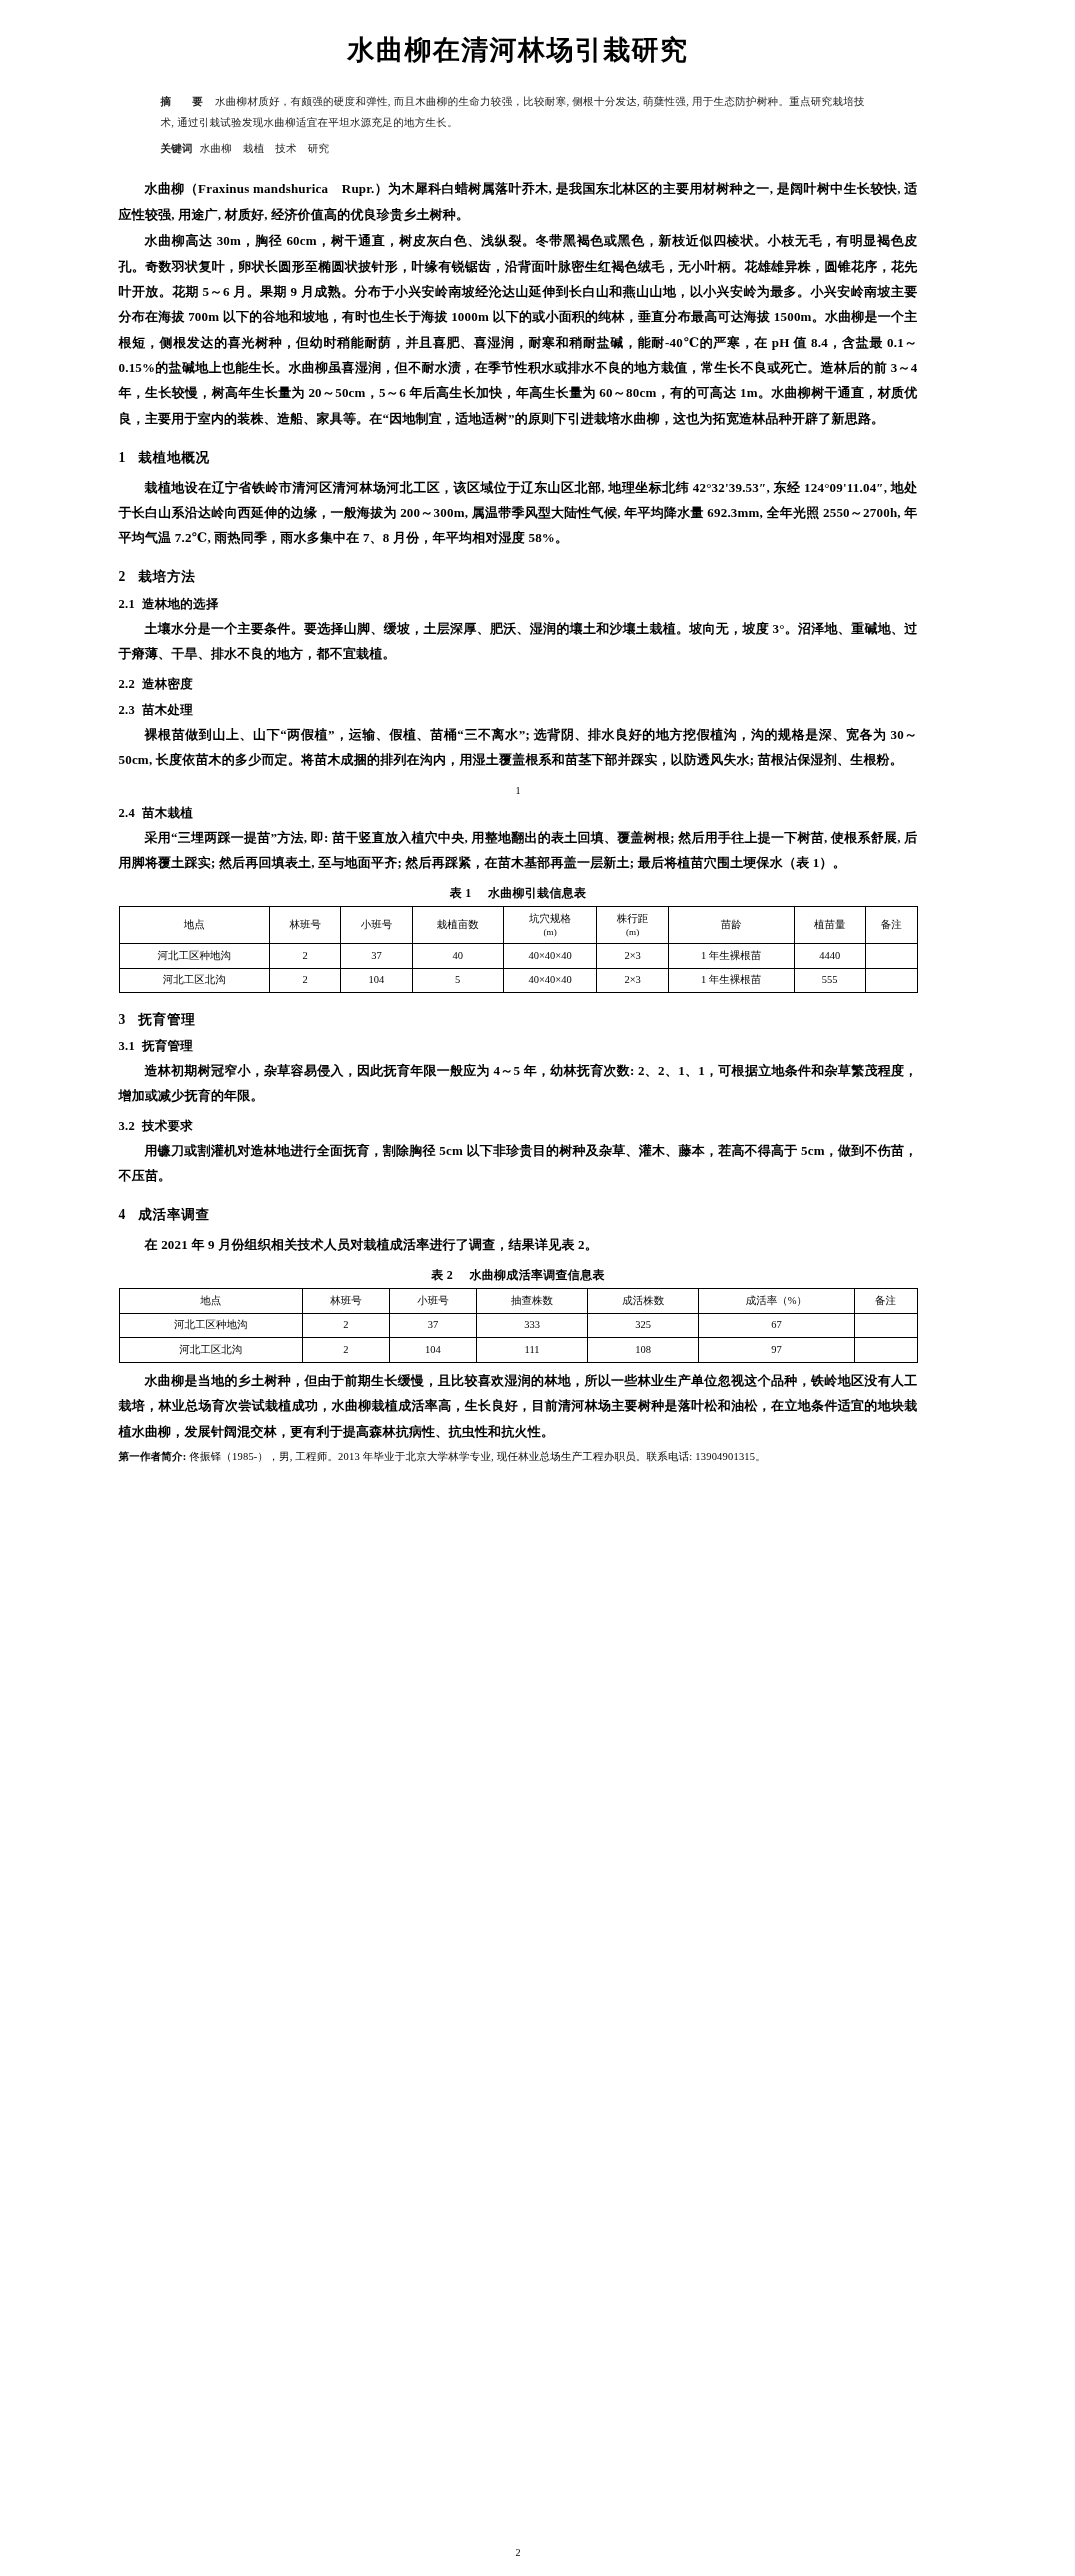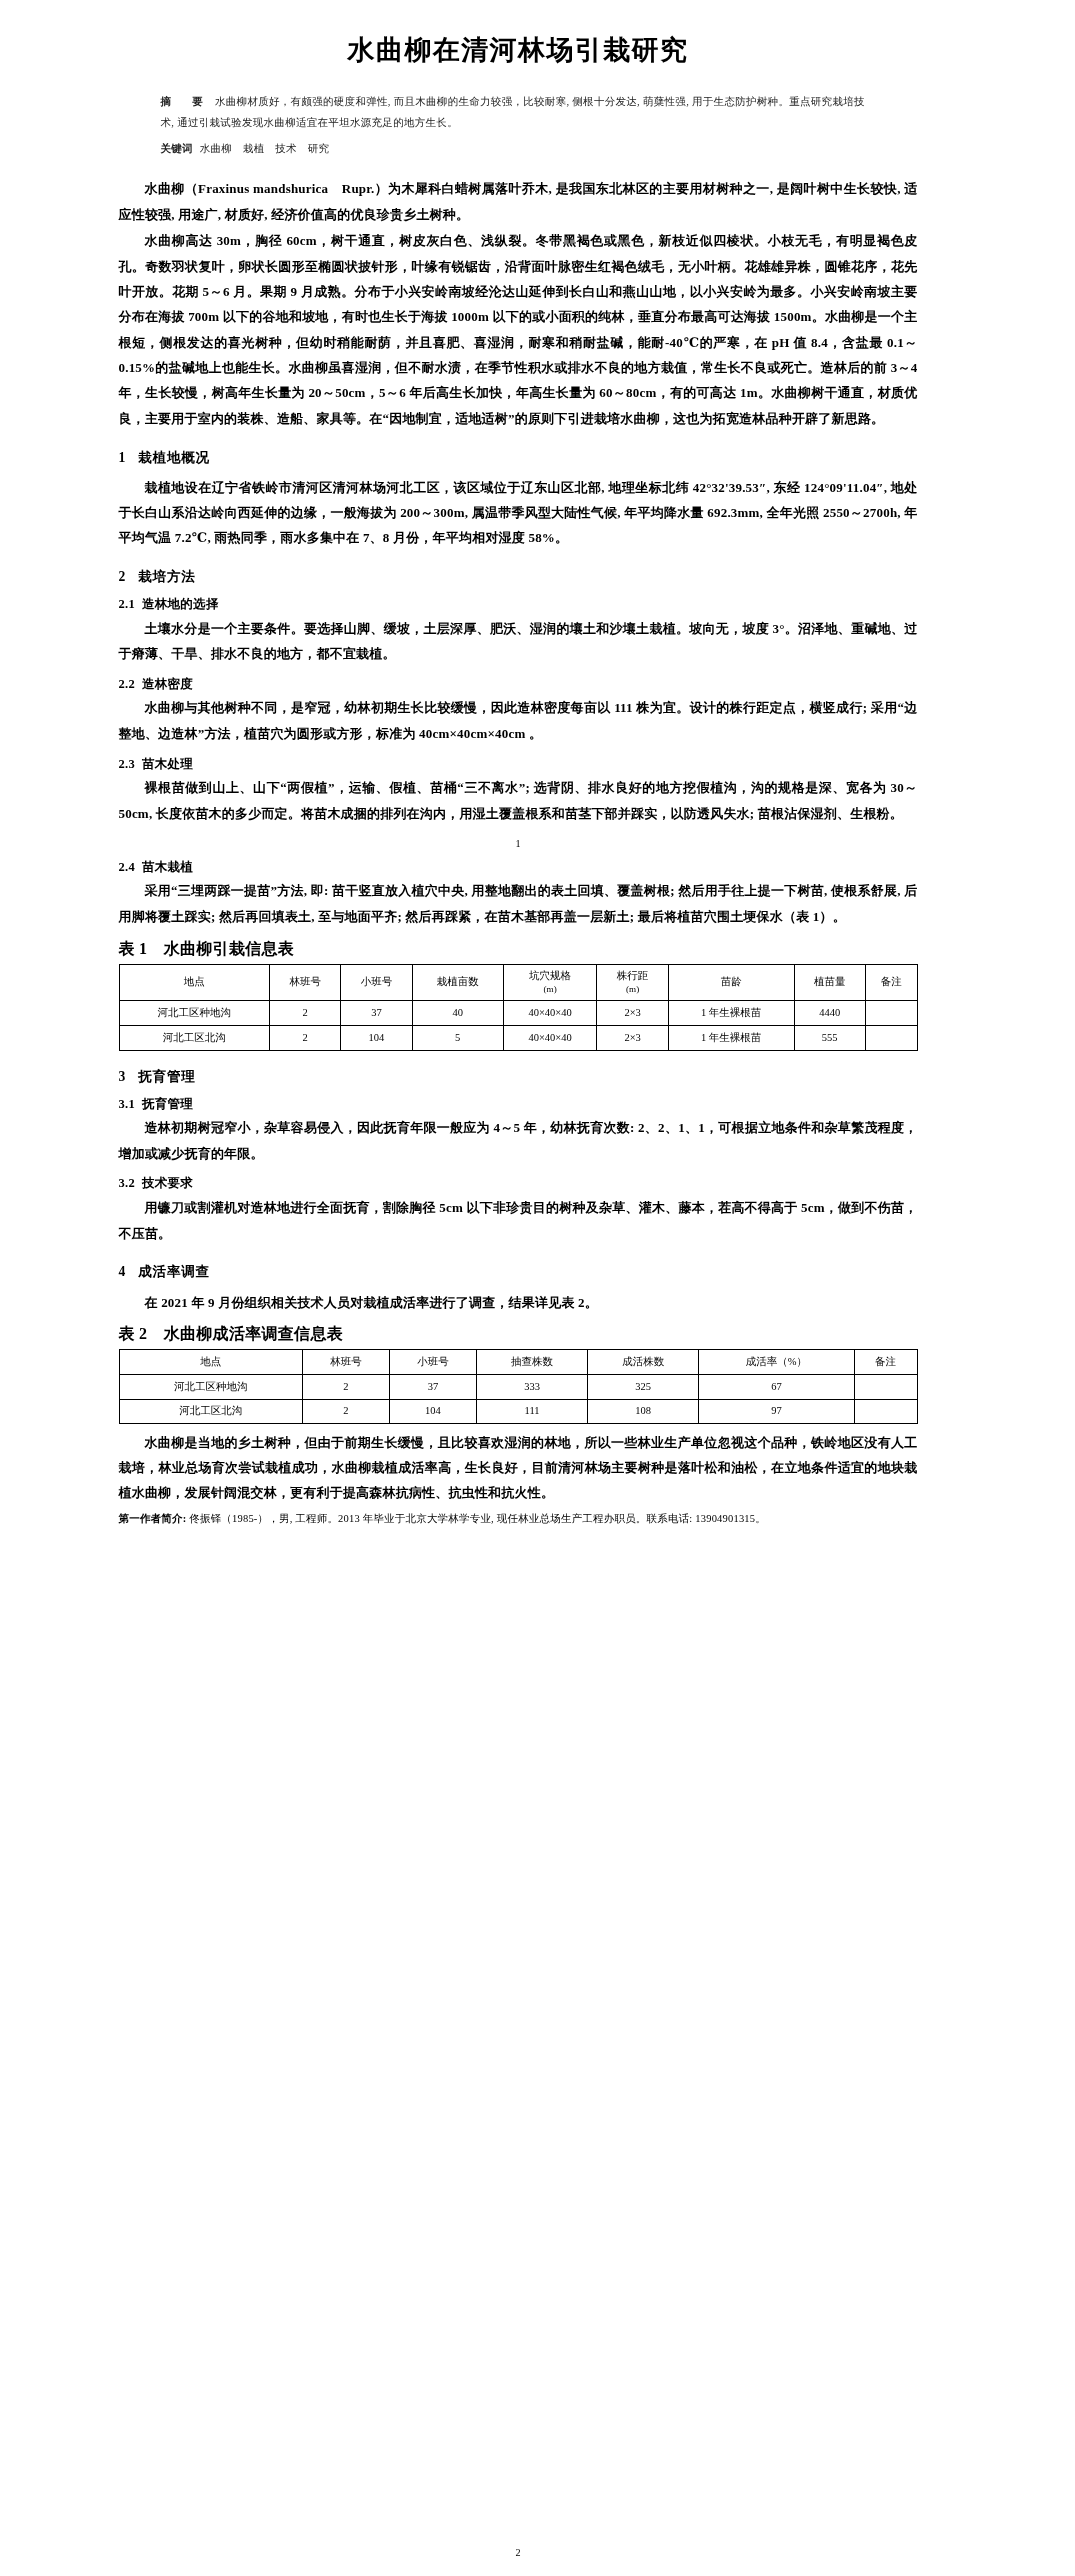--- a/index.html
+++ b/index.html
@@ -78,21 +78,22 @@
     margin: 17.6px 0 8.1px 0;
     letter-spacing: 0.7px;
   }
   h3.subsec {
     font-size: 12.5px;
     font-weight: bold;
     margin: 9.5px 0 2.7px 0;
     letter-spacing: 0.3px;
   }
   .tbl-caption {
-    font-size: 16px;
+    text-align: center;
+    font-size: 12px;
     font-weight: bold;
     margin: 9.5px 0 4.1px 0;
     letter-spacing: 0.3px;
   }
   .tbl-caption .tnum { margin-right: 16.3px; }
   table.data {
     border-collapse: collapse;
     width: 100%;
     font-size: 10.5px;
     margin-bottom: 5.4px;
@@ -164,21 +165,20 @@
     </h2>
 
     <h3 class="subsec">
       <span>2.1</span>&nbsp;&nbsp;<span>造林地的选择</span>
     </h3>
     <p class="body">土壤水分是一个主要条件。要选择山脚、缓坡，土层深厚、肥沃、湿润的壤土和沙壤土栽植。坡向无，坡度 3°。沼泽地、重碱地、过于瘠薄、干旱、排水不良的地方，都不宜栽植。</p>
 
     <h3 class="subsec">
       <span>2.2</span>&nbsp;&nbsp;<span>造林密度</span>
     </h3>
-    <p class="body">水曲柳与其他树种不同，是窄冠，幼林初期生长比较缓慢，因此造林密度每亩以 111 株为宜。设计的株行距定点，横竖成行; 采用“边整地、边造林”方法，植苗穴为圆形或方形，标准为 40cm×40cm×40cm 。</p>
 
     <h3 class="subsec">
       <span>2.3</span>&nbsp;&nbsp;<span>苗木处理</span>
     </h3>
     <p class="body">裸根苗做到山上、山下“两假植”，运输、假植、苗桶“三不离水”; 选背阴、排水良好的地方挖假植沟，沟的规格是深、宽各为 30～50cm, 长度依苗木的多少而定。将苗木成捆的排列在沟内，用湿土覆盖根系和苗茎下部并踩实，以防透风失水; 苗根沾保湿剂、生根粉。</p>
 
     <div class="page-num">1</div>
 
     <h3 class="subsec">
       <span>2.4</span>&nbsp;&nbsp;<span>苗木栽植</span>

